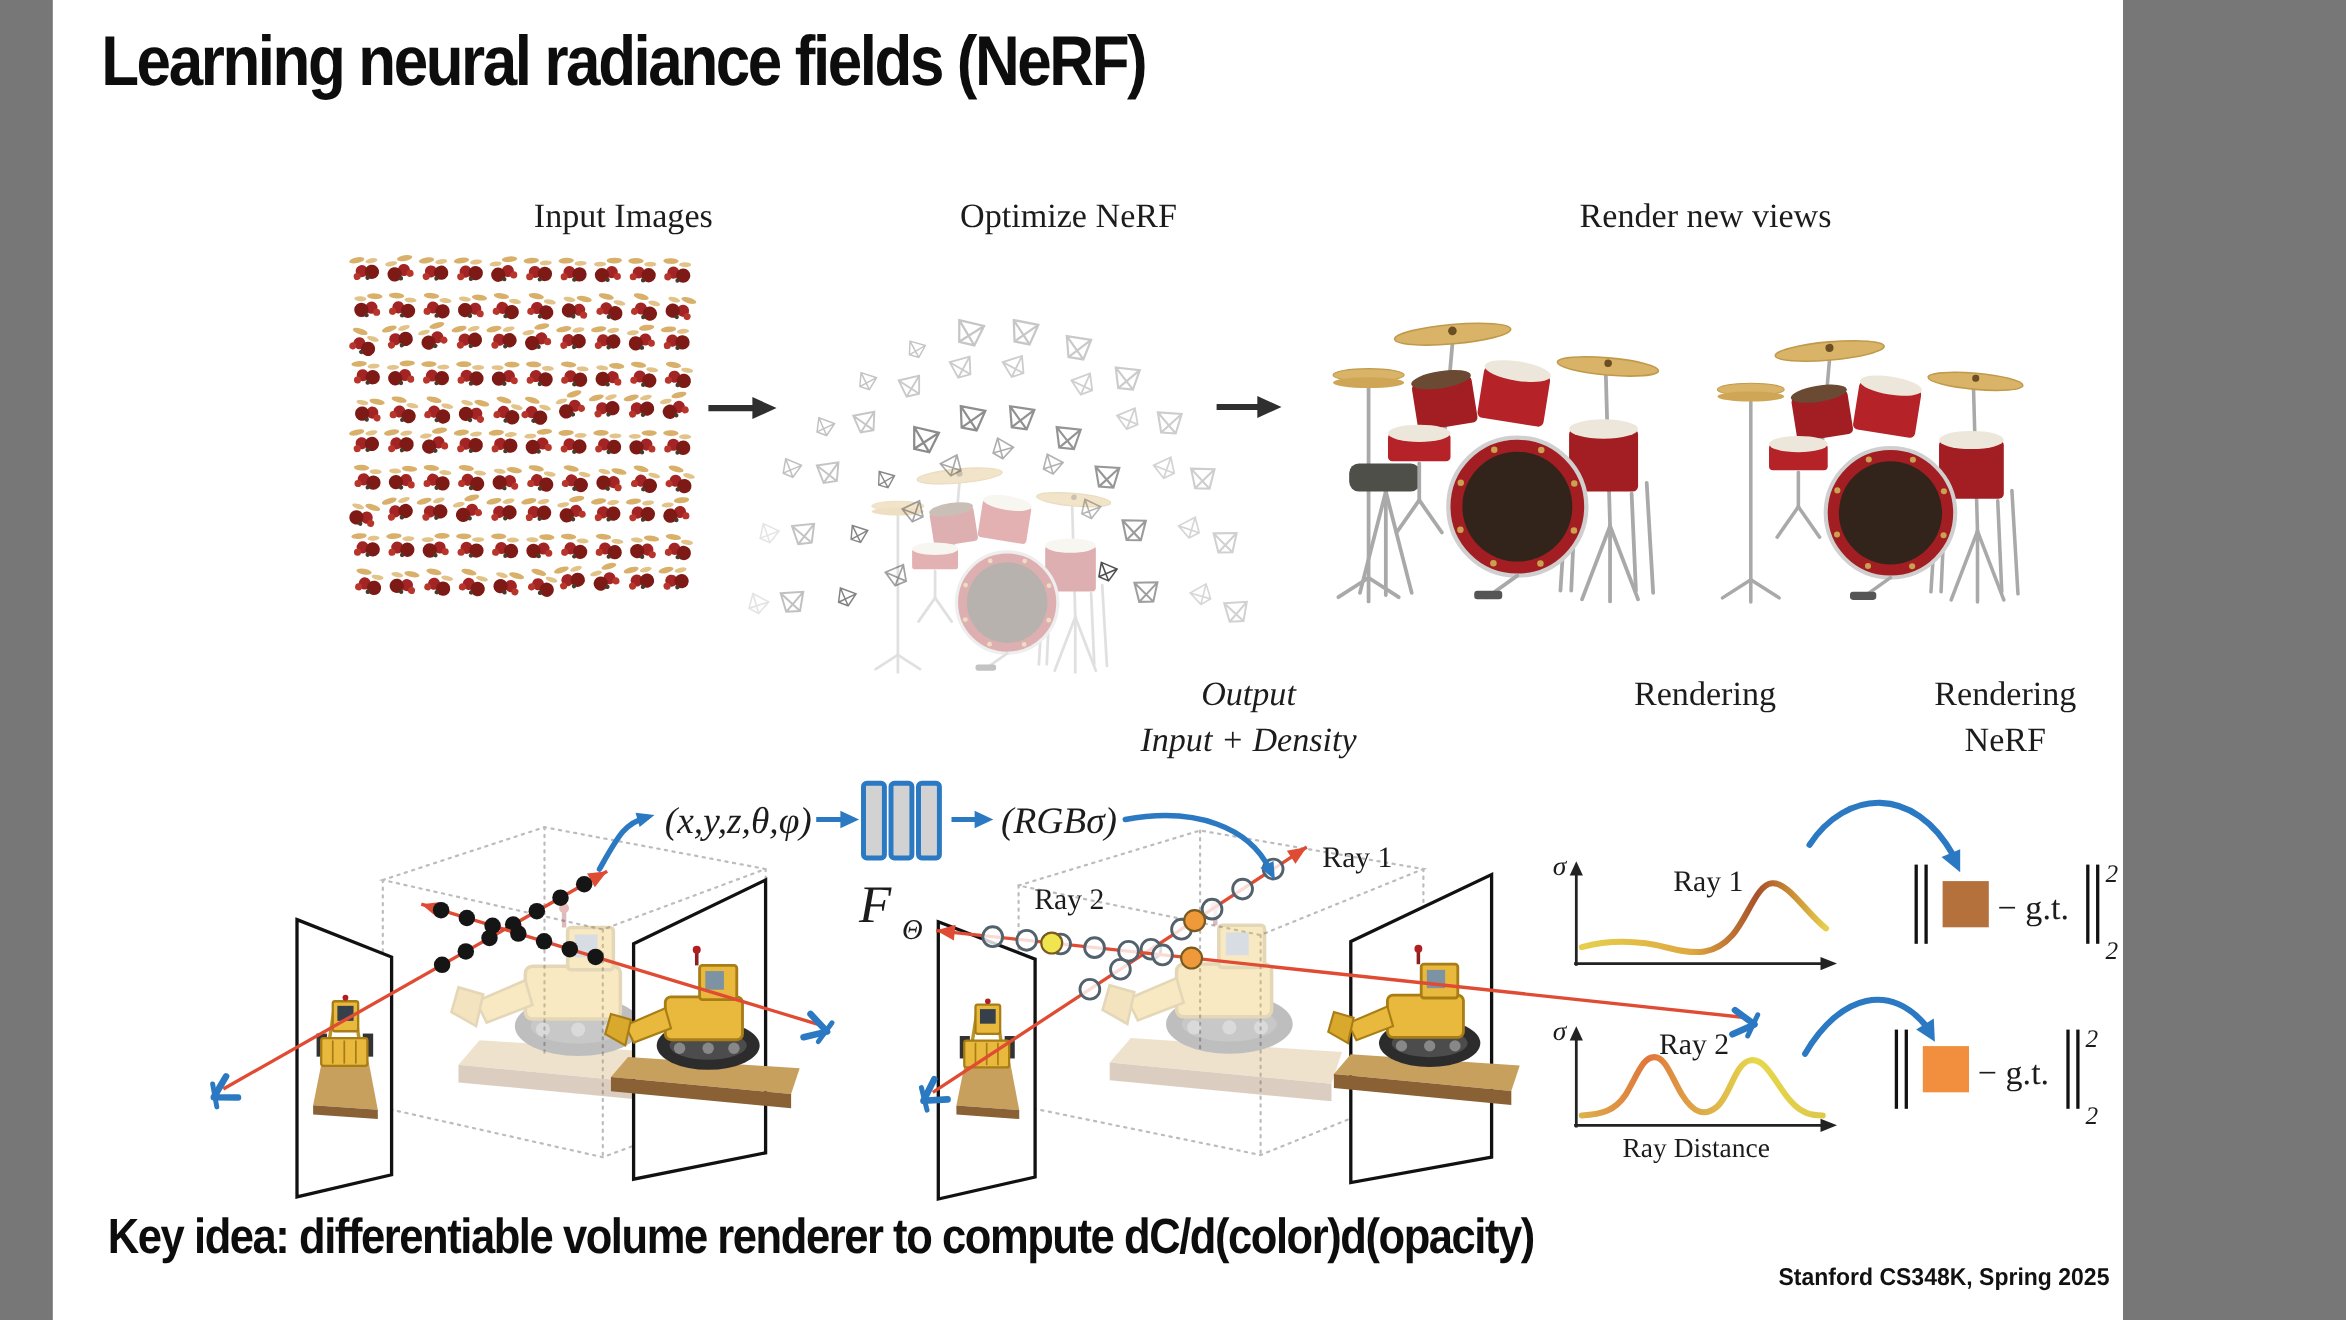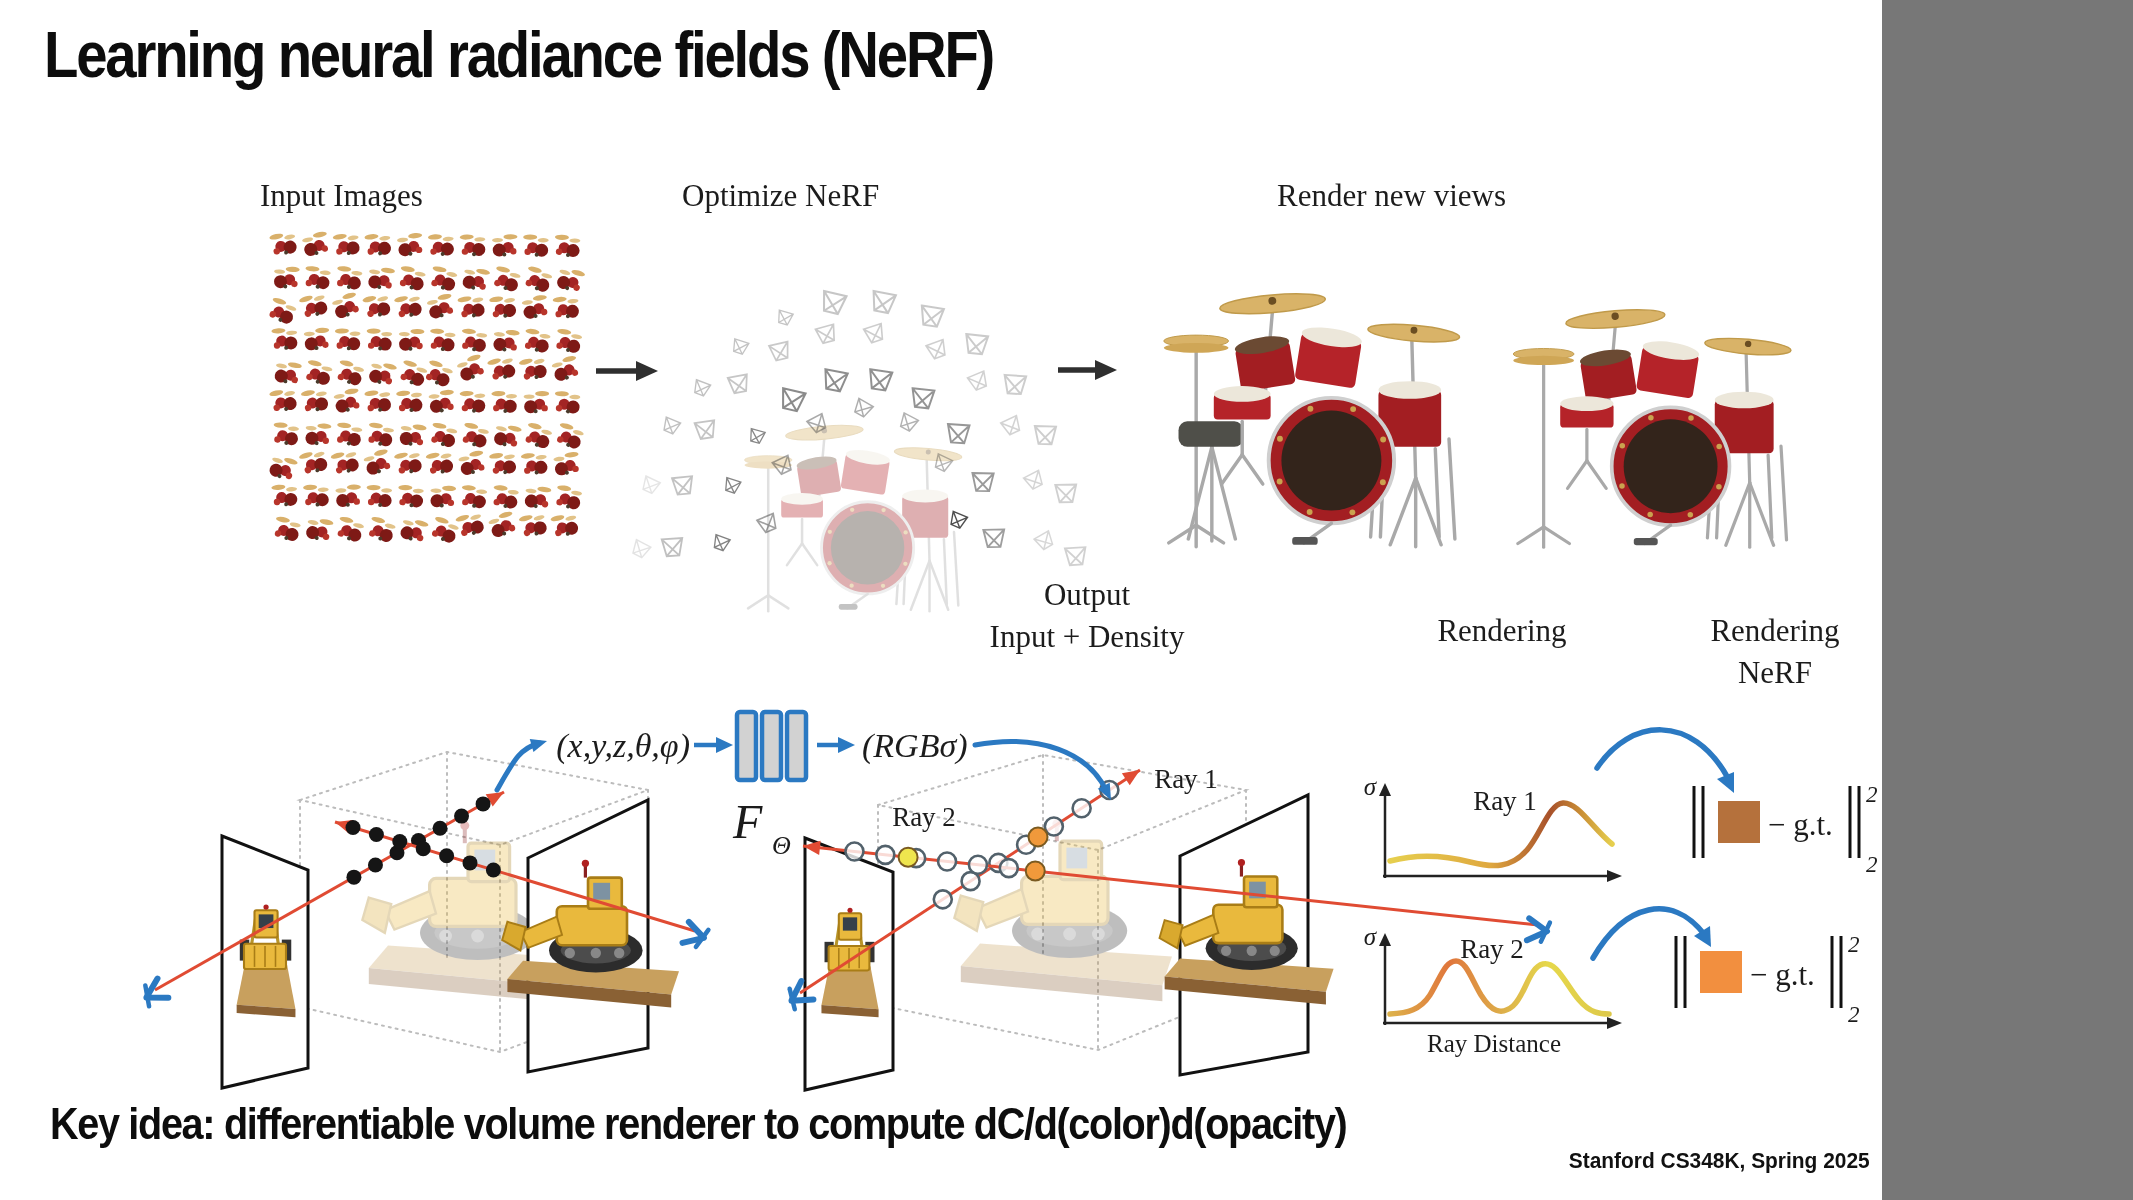--- a/index.html
+++ b/index.html
@@ -1,43 +1,43 @@
 <!DOCTYPE html>
 <html><head>
 <meta charset="utf-8">
 <style>
   html,body{margin:0;padding:0;background:#777;}
   .slide{position:relative;width:1882px;height:1200px;background:#ffffff;overflow:hidden;
-         font-family:"Liberation Sans",sans-serif;}
+         font-family:"Liberation Sans",sans-serif;margin-left:48px;}
   .abs{position:absolute;}
   .title{left:44px;top:18px;font-size:64px;font-weight:700;letter-spacing:-2.5px;color:#0d0d0d;
          transform:scaleX(.88);transform-origin:0 50%;white-space:nowrap;}
   .serif{font-family:"Liberation Serif","DejaVu Serif",serif;}
-  .panel-label{text-align:left;font-size:31px;color:#1c1c1c;width:340px;}
+  .panel-label{text-align:right;font-size:31px;color:#1c1c1c;width:340px;}
   .col-header{text-align:center;font-size:31px;line-height:42px;color:#1c1c1c;}
   .keyidea{left:50px;top:1098px;font-size:45px;font-weight:700;letter-spacing:-1.5px;color:#0d0d0d;
            transform:scaleX(.88);transform-origin:0 50%;white-space:nowrap;}
   .footer{right:12px;top:1148px;font-size:22px;font-weight:700;color:#111;
           transform:scaleX(.95);transform-origin:100% 50%;white-space:nowrap;}
   svg text{font-family:"Liberation Serif","DejaVu Serif",serif;fill:#1c1c1c;}
   svg text.mi{font-style:italic;}
   #fig{position:absolute;left:0;top:0;}
 </style>
 </head>
 <body>
 
 <div class="slide">
 
   <div class="abs title">Learning neural radiance fields (NeRF)</div>
 
   <div class="abs serif panel-label" style="left:260px;top:178px;">Input Images</div>
   <div class="abs serif panel-label" style="left:682px;top:178px;">Optimize NeRF</div>
   <div class="abs serif panel-label" style="left:1277px;top:178px;">Render new views</div>
 
-  <div class="abs serif col-header" style="left:877px;top:574px;width:420px;">
+  <div class="abs serif col-header" style="left:877px;top:610px;width:420px;font-style:italic;">
     <div>Output</div>
     <div>Input + Density</div>
   </div>
   <div class="abs serif col-header" style="left:1352px;top:610px;width:300px;">
     <div>Rendering</div>
   </div>
   <div class="abs serif col-header" style="left:1625px;top:610px;width:300px;">
     <div>Rendering</div>
     <div>NeRF</div>
   </div>

